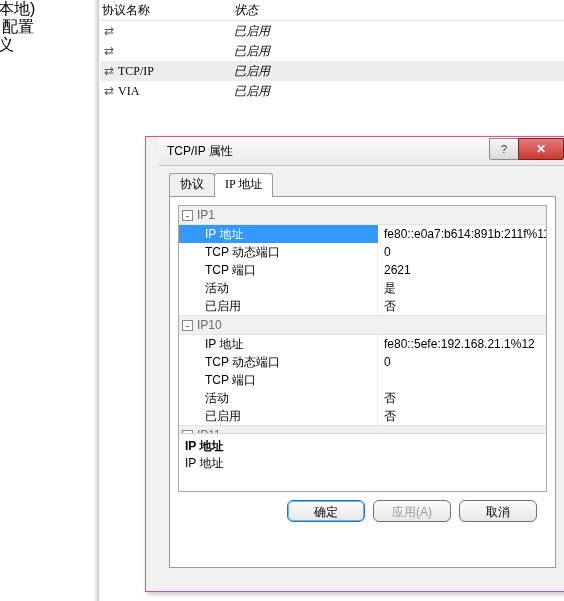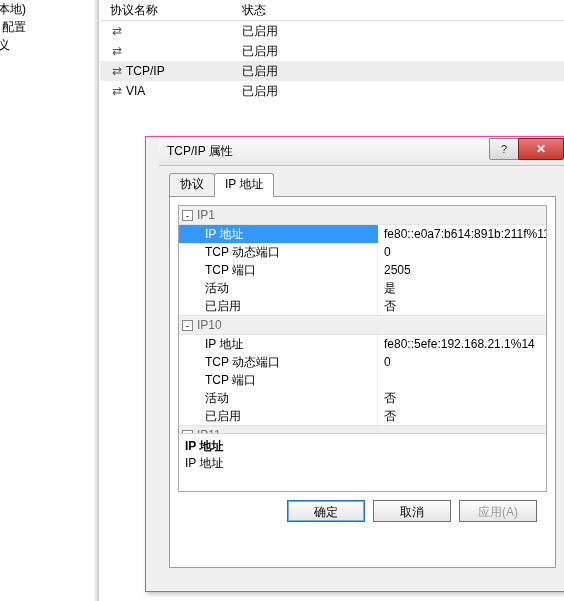--- a/index.html
+++ b/index.html
@@ -18,22 +18,22 @@
     left: 100px;
     top: 0;
     right: 0;
   }
   .bg-header {
     display: flex;
     height: 20px;
     line-height: 20px;
     border-bottom: 1px solid #e0e0e0;
   }
-  .bg-col1 { width: 130px; padding-left: 10px; }
-  .bg-col2 { flex: 1; padding-left: 2px; }
+  .bg-col1 { width: 130px; padding-left: 2px; font-family: Liberation Serif, serif; }
+  .bg-col2 { flex: 1; padding-left: 2px; font-style: italic; }
   .bg-row {
     display: flex;
     height: 20px;
     line-height: 20px;
     align-items: center;
   }
   .bg-row.selected { background: #ededed; }
   .bg-row .bg-col1 {
     display: flex;
     align-items: center;
@@ -42,21 +42,21 @@
     display: inline-block;
     width: 14px;
     text-align: center;
     margin-right: 2px;
     color: #555;
   }
   .sidebar-frag {
     position: absolute;
     left: 2px;
     top: 24px;
-    font-size: 12px;
+    font-size: 16px;
     line-height: 18px;
   }
   .splitter {
     position: absolute;
     left: 94px;
     top: 0;
     width: 4px;
     height: 100%;
     background: linear-gradient(to right,#f5f5f5,#e8e8e8,#d8d8d8);
     border-right: 1px solid #ccc;
@@ -116,20 +116,21 @@
   .win-close span { font-weight: bold; font-size: 12px; }
   .dlg-body {
     padding: 6px 10px;
   }
   .tabstrip {
     display: flex;
     align-items: flex-end;
     height: 22px;
     position: relative;
     margin-top: 2px;
+    font-family: Liberation Serif, serif;
   }
   .tab {
     border: 1px solid #9a9a9a;
     border-bottom: none;
     padding: 2px 10px 3px 10px;
     background: #f0f0f0;
     margin-right: -1px;
     border-top-left-radius: 3px;
     border-top-right-radius: 3px;
     cursor: default;
@@ -218,21 +219,21 @@
     display: flex;
     justify-content: flex-end;
     gap: 8px;
     padding: 8px 10px 0 0;
   }
   .btn {
     width: 78px;
     height: 22px;
     border: 1px solid #707070;
     background: linear-gradient(#fefefe,#e6e6e6);
-    border-radius: 0;
+    border-radius: 6px;
     text-align: center;
     line-height: 20px;
     font-family: inherit;
     font-size: 12px;
   }
   .btn.primary {
     border-color: #1e73c7;
     box-shadow: 0 0 0 1px #6cb2f0 inset;
   }
   .btn.disabled {
@@ -318,37 +319,37 @@
             <div class="prop-row selected">
               <div class="prop-label">IP 地址</div>
               <div class="prop-value">fe80::e0a7:b614:891b:211f%11</div>
             </div>
             <div class="prop-row">
               <div class="prop-label">TCP 动态端口</div>
               <div class="prop-value">0</div>
             </div>
             <div class="prop-row">
               <div class="prop-label">TCP 端口</div>
-              <div class="prop-value">2505</div>
+              <div class="prop-value">2621</div>
             </div>
             <div class="prop-row">
               <div class="prop-label">活动</div>
               <div class="prop-value">是</div>
             </div>
             <div class="prop-row">
               <div class="prop-label">已启用</div>
               <div class="prop-value">否</div>
             </div>
             <div class="cat-row">
               <div class="exp-box">-</div>
               <span>IP10</span>
             </div>
             <div class="prop-row">
               <div class="prop-label">IP 地址</div>
-              <div class="prop-value">fe80::5efe:192.168.21.1%14</div>
+              <div class="prop-value">fe80::5efe:192.168.21.1%12</div>
             </div>
             <div class="prop-row">
               <div class="prop-label">TCP 动态端口</div>
               <div class="prop-value">0</div>
             </div>
             <div class="prop-row">
               <div class="prop-label">TCP 端口</div>
               <div class="prop-value"></div>
             </div>
             <div class="prop-row">
@@ -364,18 +365,18 @@
               <span>IP11</span>
             </div>
           </div>
         <div class="desc-box">
           <div class="desc-title">IP 地址</div>
           <div>IP 地址</div>
         </div>
       </div>
       <div class="btn-row">
         <button class="btn primary">确定</button>
+        <button class="btn disabled">应用(A)</button>
         <button class="btn">取消</button>
-        <button class="btn disabled">应用(A)</button>
       </div>
     </div>
   </div>
 </div>
 
 </body></html>

